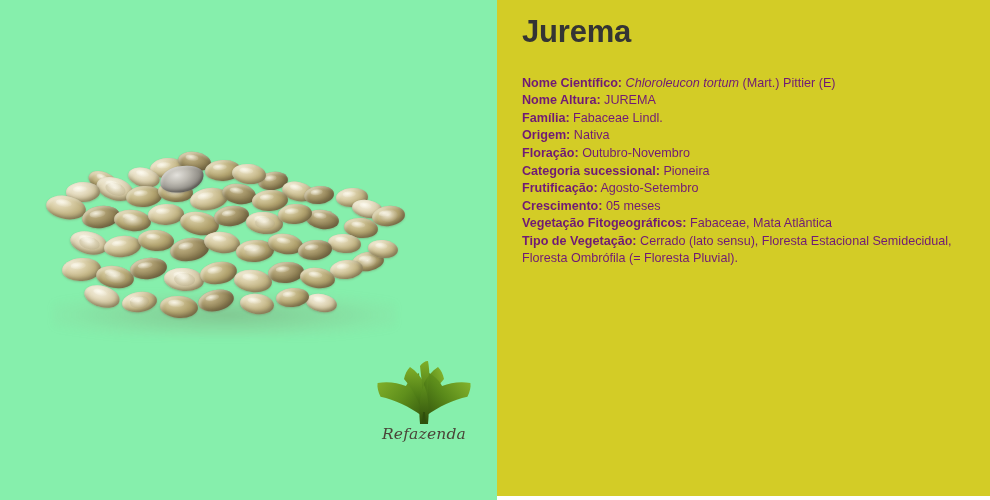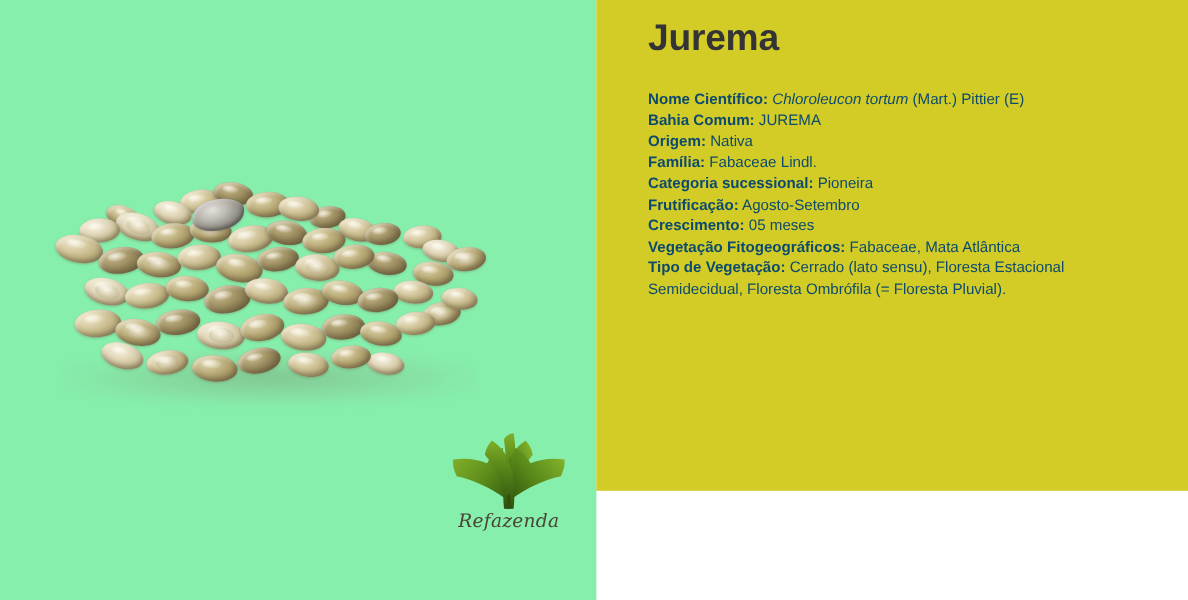--- a/index.html
+++ b/index.html
@@ -162,41 +162,41 @@
     font-style: italic;
     font-size: 15.5px;
     letter-spacing: 0.2px;
     color: #4a4438;
   }
 
   
   .info-panel {
     position: relative;
     flex: 1 1 auto;
-    height: 409px;
+    height: 496px;
     background: #d3cc26;
     box-sizing: border-box;
-    padding: 16px 34px 0 43px;
+    padding: 16px 34px 0 25px;
   }
 
   .species-title {
     margin: 0;
     padding: 0;
     font-size: 31px;
     font-weight: bold;
     line-height: 1.05;
     color: #343434;
     letter-spacing: -0.2px;
   }
 
   .fact-list {
     margin: 26px 0 12px 0;
     padding: 0;
     list-style: none;
-    color: #0c4a6e;
+    color: #701a75;
     font-size: 12.6px;
     line-height: 17.6px;
   }
   .fact {
     margin: 0;
     padding: 0;
   }
   .fact-label {
     font-weight: bold;
   }
@@ -319,23 +319,24 @@
         <path d="M50 72 L54 72 L53 60 L51 60 Z" fill="#2f4f0c"></path>
       </svg>
       <span class="logo-word">Refazenda</span>
     </div>
   </div>
 
   <div class="info-panel">
     <h1 class="species-title">Jurema</h1>
     <div class="fact-list" id="fact-list">
         <p class="fact"><span class="fact-label">Nome Científico:</span><span class="fact-value"> <span class="sci">Chloroleucon tortum</span><span> (Mart.) Pittier (E)</span></span></p>
-        <p class="fact"><span class="fact-label">Bahia Comum:</span><span class="fact-value"> JUREMA</span></p>
+        <p class="fact"><span class="fact-label">Nome Altura:</span><span class="fact-value"> JUREMA</span></p>
+        <p class="fact"><span class="fact-label">Família:</span><span class="fact-value"> Fabaceae Lindl.</span></p>
         <p class="fact"><span class="fact-label">Origem:</span><span class="fact-value"> Nativa</span></p>
-        <p class="fact"><span class="fact-label">Família:</span><span class="fact-value"> Fabaceae Lindl.</span></p>
+        <p class="fact"><span class="fact-label">Floração:</span><span class="fact-value"> Outubro-Novembro</span></p>
         <p class="fact"><span class="fact-label">Categoria sucessional:</span><span class="fact-value"> Pioneira</span></p>
         <p class="fact"><span class="fact-label">Frutificação:</span><span class="fact-value"> Agosto-Setembro</span></p>
         <p class="fact"><span class="fact-label">Crescimento:</span><span class="fact-value"> 05 meses</span></p>
         <p class="fact"><span class="fact-label">Vegetação Fitogeográficos:</span><span class="fact-value"> Fabaceae, Mata Atlântica</span></p>
         <p class="fact"><span class="fact-label">Tipo de Vegetação:</span><span class="fact-value"> Cerrado (lato sensu), Floresta Estacional Semidecidual, Floresta Ombrófila (= Floresta Pluvial).</span></p>
       </div>
   </div>
 
 </div>
 

